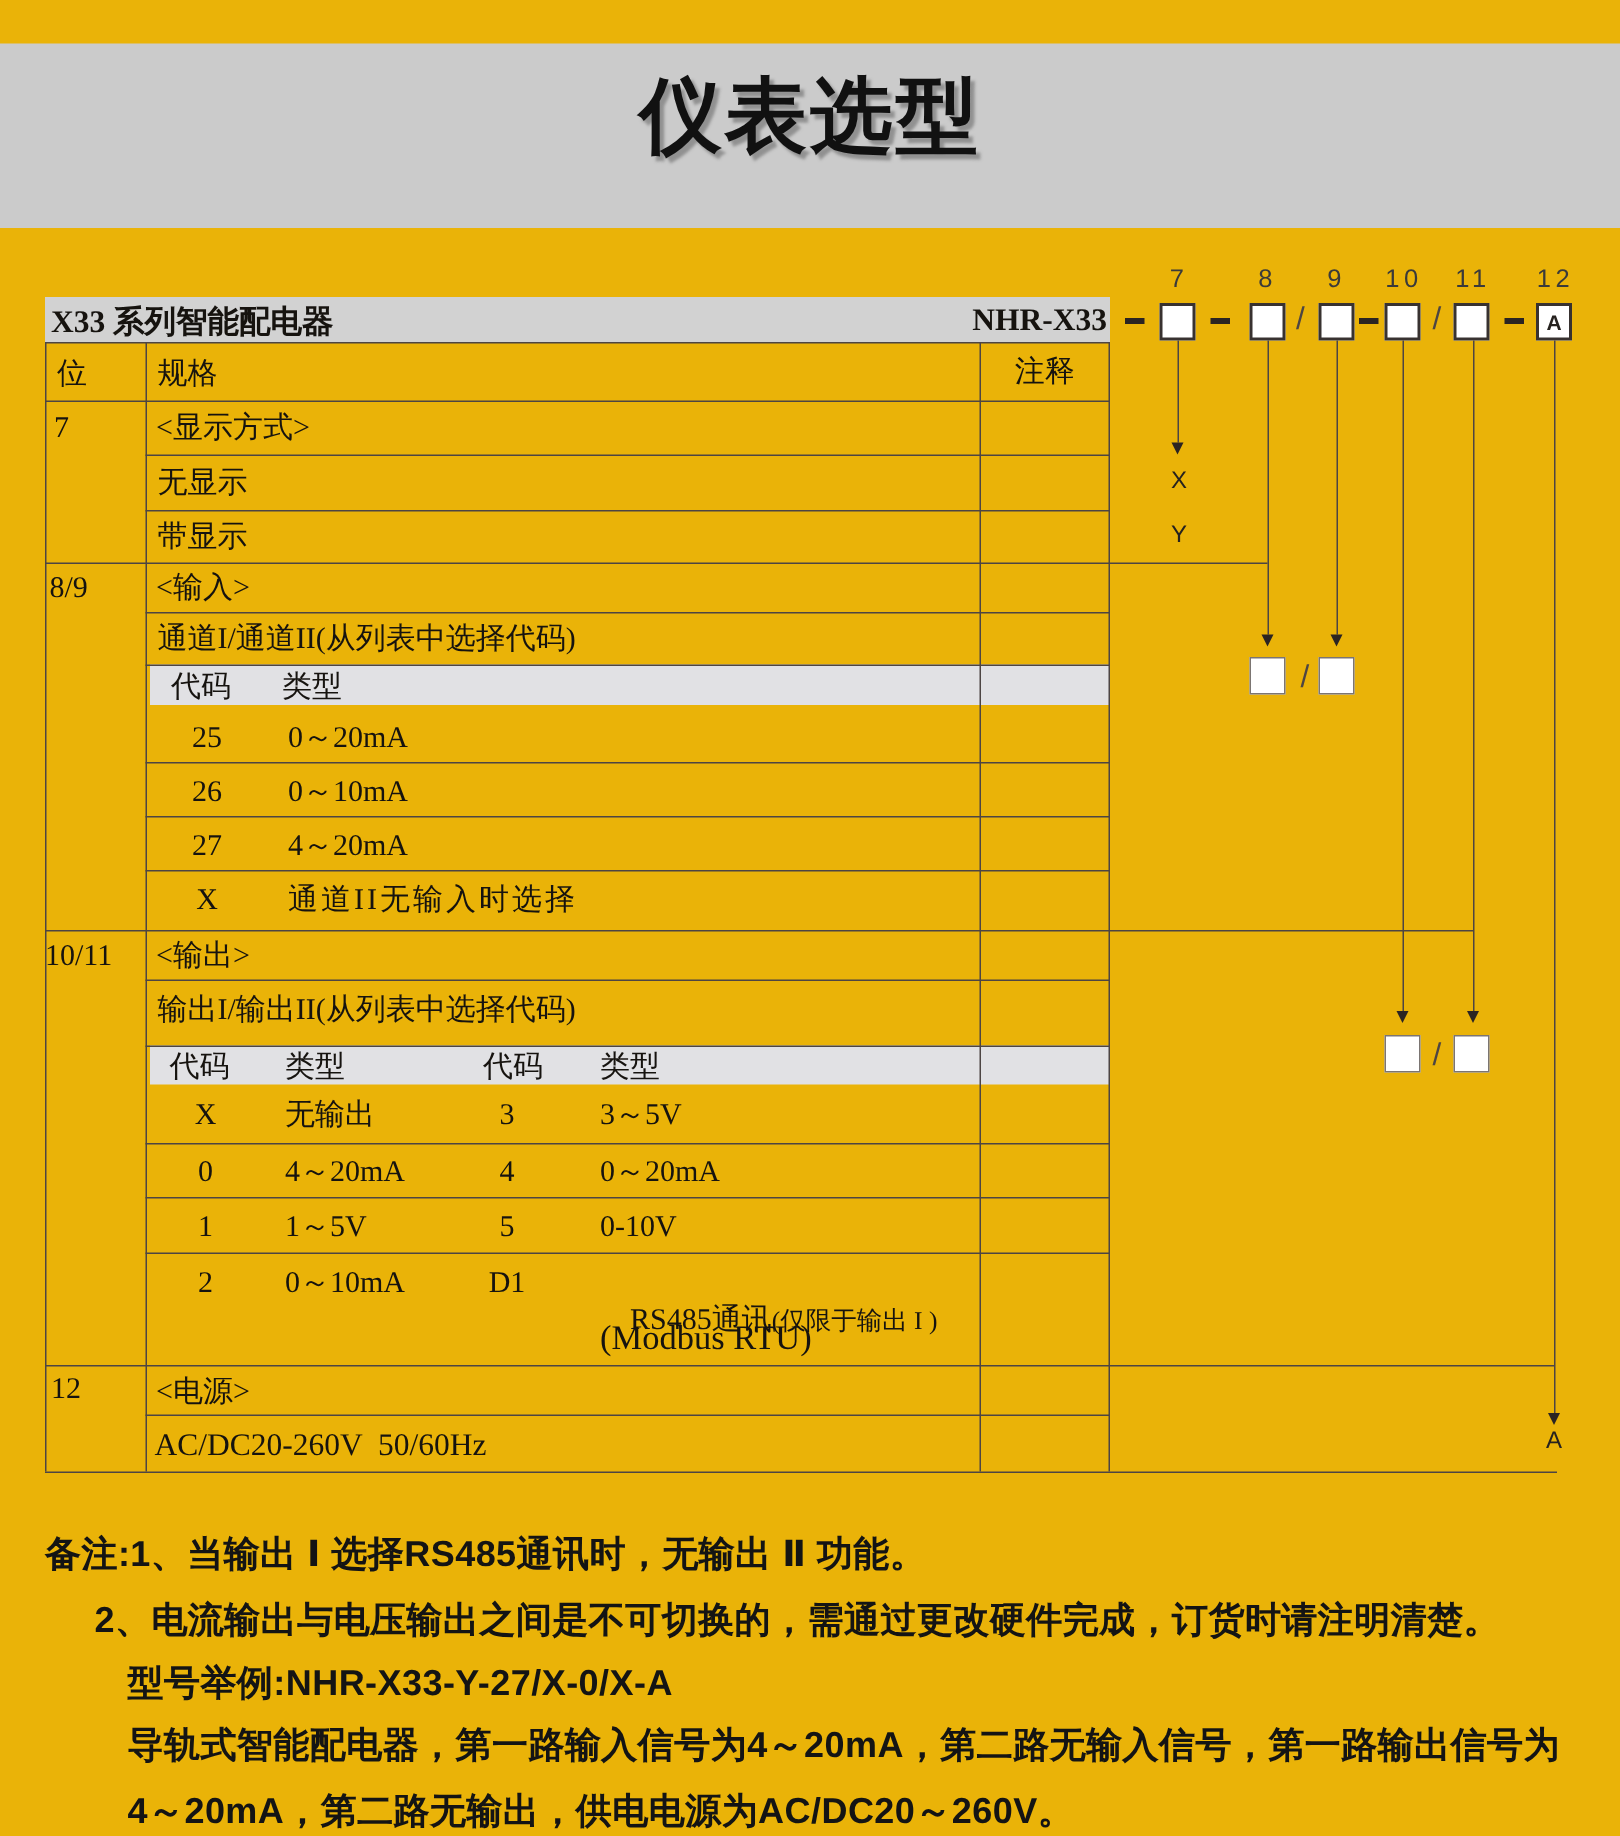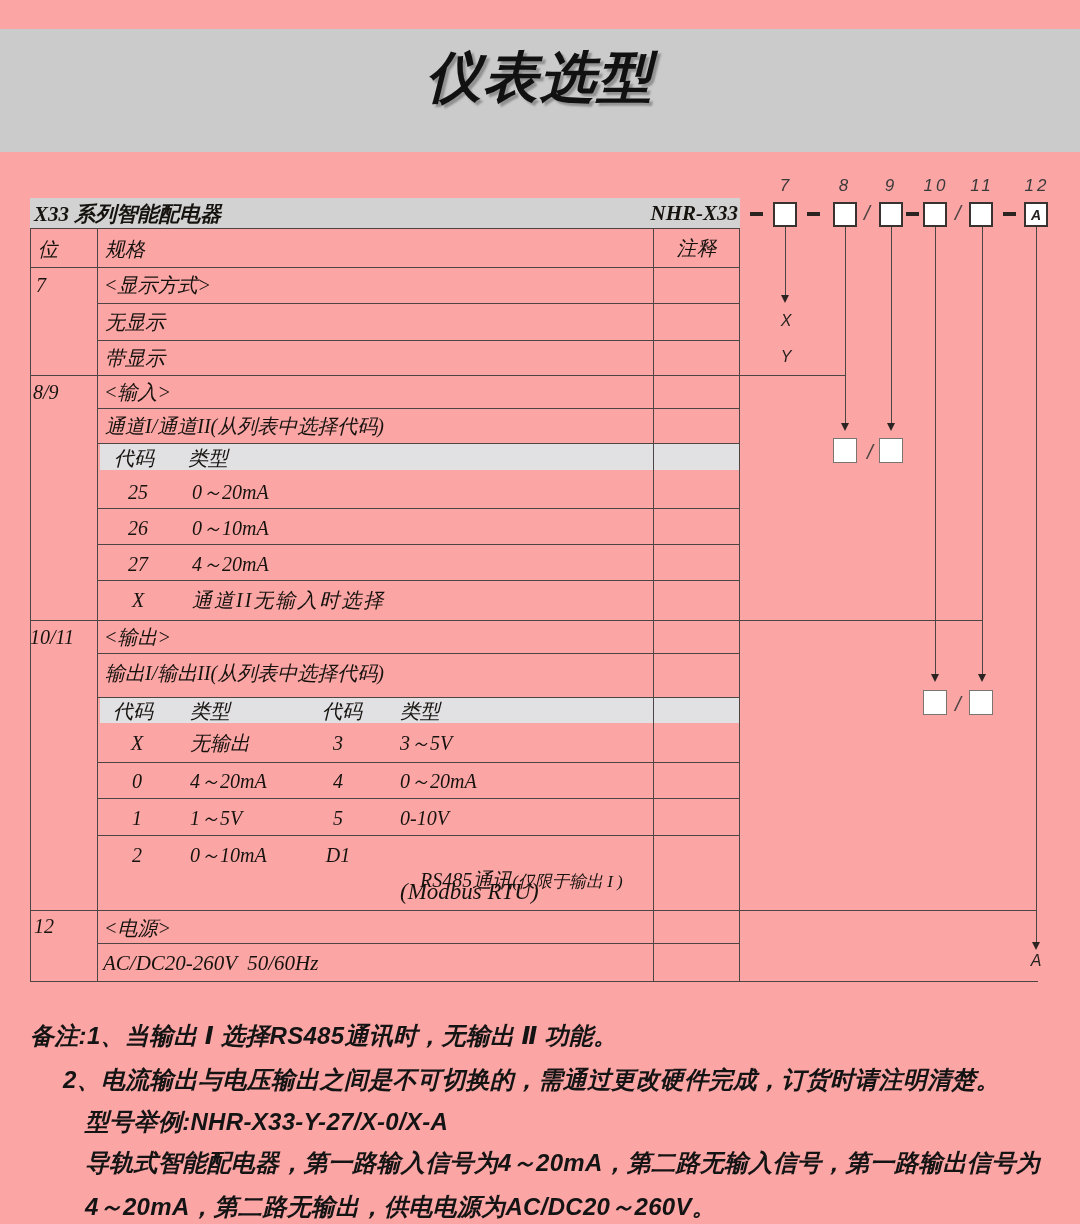--- a/index.html
+++ b/index.html
@@ -1,17 +1,17 @@
 <!DOCTYPE html>
 <html><head>
 <meta charset="utf-8">
 <style>
   html,body{margin:0;padding:0;background:#ffffff;}
-  #canvas{position:relative;width:1080px;height:1224px;background:#fca5a5;overflow:hidden;
-          font-family:"Liberation Serif","DejaVu Serif",serif;font-style:italic;}
+  #canvas{position:relative;width:1080px;height:1224px;background:#eab308;overflow:hidden;
+          font-family:"Liberation Serif","DejaVu Serif",serif;}
   .abs{position:absolute;}
   .hl{position:absolute;height:1px;background:#4d4543;}
   .vl{position:absolute;width:1px;background:#4d4543;}
   .band{position:absolute;background:#e1e1e4;}
   .cell{position:absolute;font-family:"Liberation Serif","DejaVu Serif",serif;font-size:20px;
         color:#16130f;white-space:pre;line-height:1.25;}
   .cell.bold{font-weight:bold;}
   .cell.cc{text-align:center;}
   .cell.sm{font-size:23px;}
   .note{position:absolute;font-family:"Liberation Sans","DejaVu Sans",sans-serif;font-size:24px;

